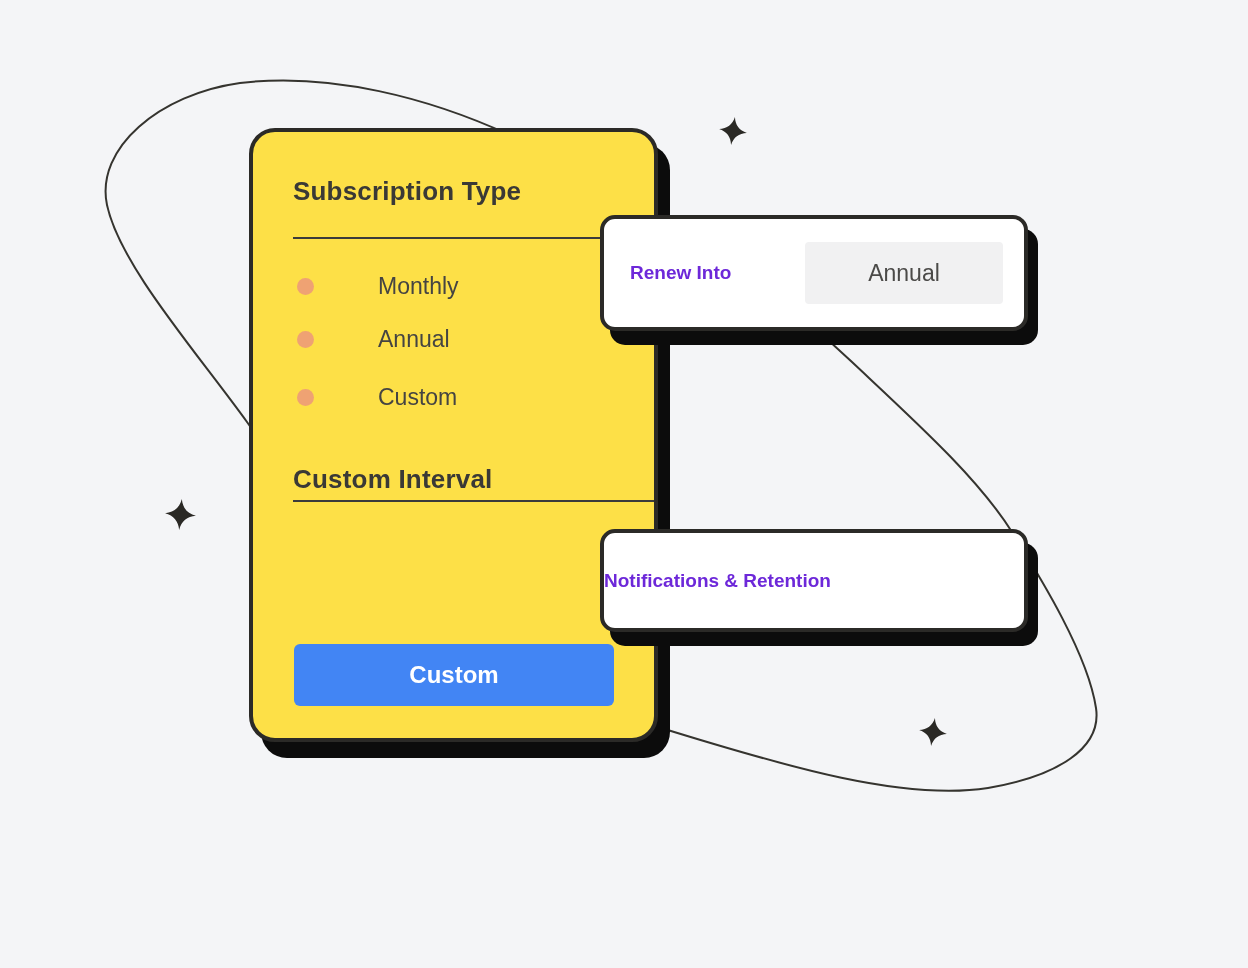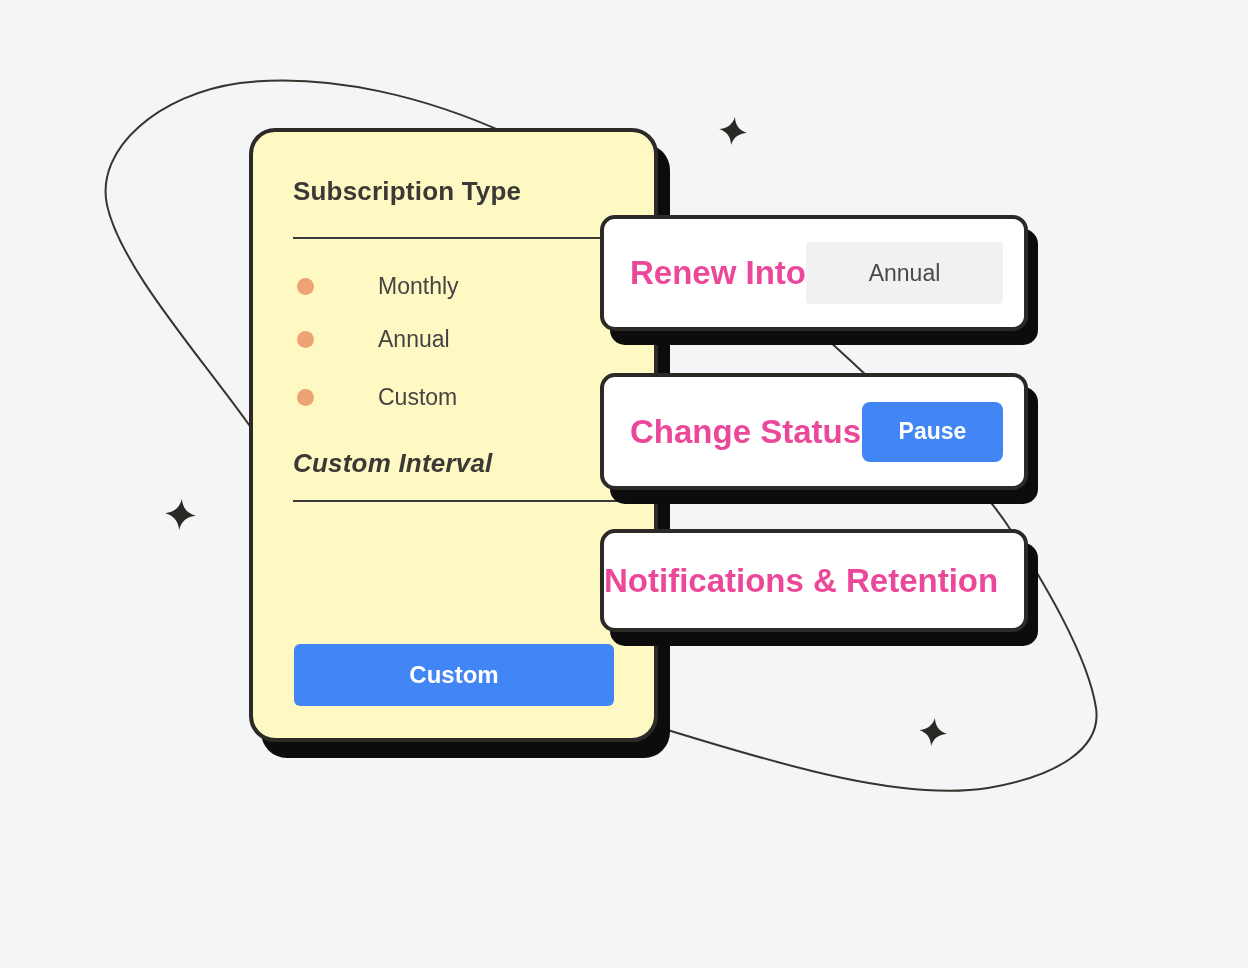--- a/index.html
+++ b/index.html
@@ -11,31 +11,31 @@
   }
   .canvas{position:relative;width:1248px;height:968px;}
 
   
   .decor{position:absolute;left:0;top:0;width:1248px;height:968px;z-index:0;}
   .sparkle{position:absolute;z-index:0;}
 
   
   .phone{
     position:absolute;left:249px;top:128px;width:409px;height:614px;
-    box-sizing:border-box;background:#fef9c3;
+    box-sizing:border-box;background:#fde047;
     border:4px solid #2b2a27;border-radius:26px;
     box-shadow:12px 16px 0 #0c0c0c;
     z-index:1;
   }
   .ph-title{
     position:absolute;left:40px;font-size:26px;line-height:30px;
     font-weight:700;color:#3a3936;letter-spacing:.2px;white-space:nowrap;
   }
   .t1{top:44px;}
-  .t2{top:316px;font-style:italic;}
+  .t2{top:332px;}
   .divider{position:absolute;left:40px;right:0;height:2px;background:#3b3b3b;}
   .d1{top:105px;}
   .d2{top:368px;}
   .opt{
     position:absolute;left:44px;height:32px;display:flex;align-items:center;gap:20px;
     cursor:pointer;
   }
   .o1{top:138px;} .o2{top:191px;} .o3{top:249px;gap:20px;}
   .dot{width:17px;height:17px;border-radius:50%;background:#efa273;flex:0 0 auto;}
   .opt-label{font-size:23px;color:#454442;margin-left:44px;}
@@ -58,21 +58,21 @@
     box-sizing:border-box;background:#ffffff;
     border:4px solid #2b2a27;border-radius:15px;
     box-shadow:10px 14px 0 #0c0c0c;
     display:flex;align-items:center;justify-content:space-between;
     padding:0 21px 0 26px;
     z-index:2;
   }
   .pop1{top:215px;height:116px;}
   .pop2{top:373px;height:117px;}
   .pop3{top:529px;height:103px;padding:0;cursor:pointer;}
-  .pop-label{font-size:33px;font-weight:700;color:#ec4899;white-space:nowrap;}
+  .pop-label{font-size:19px;font-weight:700;color:#6d28d9;white-space:nowrap;}
   .annual{width:198px;height:62px;}
   .pause{width:141px;height:60px;border-radius:8px;font-size:23px;}
 </style>
 </head>
 <body>
 
 <div class="canvas">
 
   <svg class="decor" viewBox="0 0 1248 968" fill="none" xmlns="http://www.w3.org/2000/svg">
     <path d="M 240 83
@@ -119,22 +119,18 @@
 
 
     <div class="btn create">Custom</div>
   </div>
 
   <div class="pop pop1">
     <span class="pop-label">Renew Into</span>
     <div class="field annual">Annual</div>
   </div>
 
-  <div class="pop pop2">
-    <span class="pop-label">Change Status</span>
-    <div class="btn pause">Pause</div>
-  </div>
 
   <div class="pop pop3">
     <span class="pop-label">Notifications &amp; Retention</span>
   </div>
 
 </div>
 
 </body></html>

